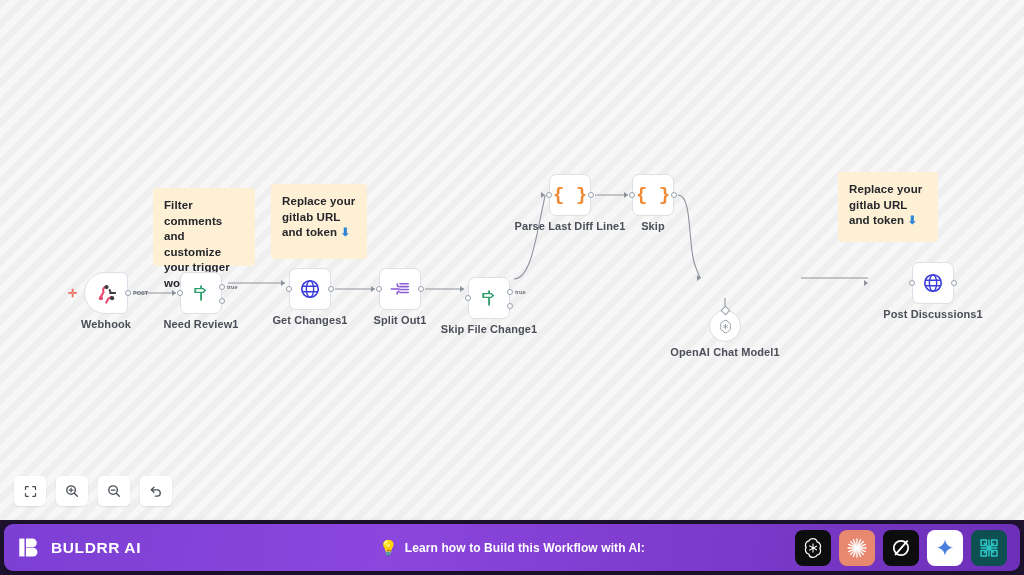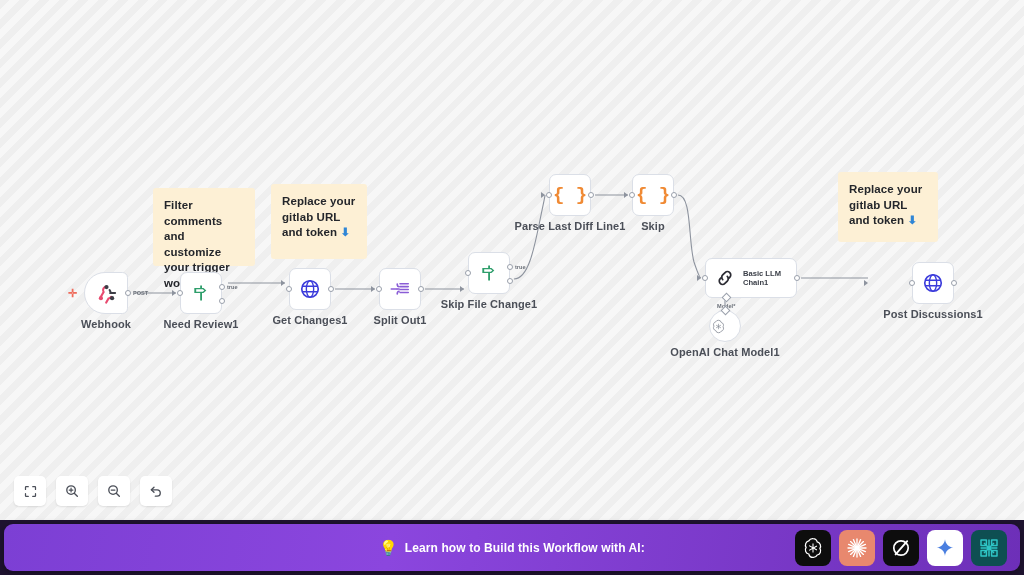--- a/index.html
+++ b/index.html
@@ -95,21 +95,21 @@
   .diamond {
     position: absolute; width: 7px; height: 7px;
     border: 1px solid #9aa0ab; background: #fff;
     transform: rotate(45deg);
   }
   .subnode {
     position: absolute;
     width: 32px; height: 32px;
     background: #fff; border: 1px solid #dbdfe7;
     border-radius: 50%;
-    display: flex; align-items: center; 
+    display: flex; align-items: center; justify-content: center;
   }
 
   svg.wires { position: absolute; left: 0; top: 0; width: 1024px; height: 520px; pointer-events: none; }
 
   
   #toolbar { position: absolute; left: 14px; bottom: 69px; display: flex; gap: 10px; }
   .tbtn {
     width: 32px; height: 30px;
     background: #ffffff;
     border: none; border-radius: 5px;
@@ -223,21 +223,21 @@
       <svg width="22" height="22" viewBox="0 0 24 24">
         <path d="M2.5 12h6" stroke="#8a5cd6" stroke-width="1.8" stroke-linecap="round"></path>
         <path d="M9 6.5c0 3 2 3 2 3M9 17.5c0-3 2-3 2-3M9 12h2" stroke="#8a5cd6" stroke-width="1.8" fill="none" stroke-linecap="round"></path>
         <path d="M12 6.2h9M12 9.4h9M12 12.6h9M12 15.8h9" stroke="#8a5cd6" stroke-width="1.7" stroke-linecap="round"></path>
       </svg>
       <span class="dot l"></span>
       <span class="dot r"></span>
       <span class="node-label">Split Out1</span>
     </div>
 
-    <div class="node sq" style="left:468px; top:252px;">
+    <div class="node sq" style="left:468px; top:277px;">
       <svg width="20" height="20" viewBox="0 0 24 24">
         <rect x="11" y="3" width="2.2" height="18" fill="#2e9e6b"></rect>
         <path d="M4 6h11l3.4 3.1L15 12H4z" fill="#2e9e6b"></path>
         <path d="M6.2 7.6h8l1.7 1.5-1.7 1.5h-8z" fill="#fff"></path>
       </svg>
       <span class="dot l"></span>
       <span class="dot r1"></span>
       <span class="dot r2"></span>
       <span class="pin-label" style="left:46px; top:11px;">true</span>
       <span class="node-label">Skip File Change1</span>
@@ -250,33 +250,20 @@
       <span class="node-label">Parse Last Diff Line1</span>
     </div>
 
     <div class="node sq" style="left:632px; top:174px;">
       <span style="color:#f08a34; font-size:19px; font-weight:bold; font-family:'Liberation Mono',monospace;">{ }</span>
       <span class="dot l"></span>
       <span class="dot r"></span>
       <span class="node-label">Skip</span>
     </div>
 
-    <div class="node wide" style="left:705px; top:258px;">
-      <svg width="22" height="22" viewBox="0 0 24 24">
-        <path d="M9.5 13.8a3.6 3.6 0 010-5.1l2.6-2.6a3.6 3.6 0 015.1 5.1l-1.3 1.3" fill="none" stroke="#2b2b33" stroke-width="1.9" stroke-linecap="round"></path>
-        <path d="M14.5 10.2a3.6 3.6 0 010 5.1l-2.6 2.6a3.6 3.6 0 01-5.1-5.1l1.3-1.3" fill="none" stroke="#2b2b33" stroke-width="1.9" stroke-linecap="round"></path>
-      </svg>
-      <span class="wide-label">Basic LLM
-Chain1</span>
-      <span class="dot l"></span>
-      <span class="dot r"></span>
-      <span class="diamond" style="left:17px; bottom:-4px;"></span>
-      <span class="pin-label" style="left:11px; top:44px;">Model*</span>
-
-    </div>
 
     <div class="subnode" style="left:709px; top:310px;">
       <svg width="17" height="17" viewBox="0 0 24 24">
         <path d="M12 3.2a4 4 0 013.9 3.1 4 4 0 012.5 6.1 4 4 0 01-2.5 6.2A4 4 0 0112 20.8a4 4 0 01-3.9-3.1 4 4 0 01-2.5-6.2 4 4 0 012.5-6.1A4 4 0 0112 3.2z" fill="none" stroke="#8a8f99" stroke-width="1.2"></path>
         <path d="M12 8.2v7.6M8.6 10.1l6.8 3.8M8.6 13.9l6.8-3.8" stroke="#8a8f99" stroke-width="1"></path>
       </svg>
       <span class="diamond" style="left:12px; top:-4px;"></span>
       <span class="node-label">OpenAI Chat Model1</span>
     </div>
 
@@ -329,20 +316,28 @@
     <button class="tbtn">
       <svg width="16" height="16" viewBox="0 0 24 24">
         <path d="M9 6.4L5 10.2l4 3.8" fill="none" stroke="#4b4f58" stroke-width="2" stroke-linecap="round" stroke-linejoin="round"></path>
         <path d="M5.2 10.2h8.4a4.8 4.8 0 014.8 4.8 4.8 4.8 0 01-4.8 4.8h-2.6" fill="none" stroke="#4b4f58" stroke-width="2" stroke-linecap="round"></path>
       </svg>
     </button>
   </div>
 
   <div id="footer">
 
+    <div id="brand">
+      <svg width="25" height="25" viewBox="0 0 24 24">
+        <rect x="2.2" y="3.4" width="5" height="17.2" fill="#ffffff"></rect>
+        <path d="M8.6 3.4h6.2a4.2 4.2 0 010 8.4H8.6z" fill="#ffffff"></path>
+        <path d="M8.6 12.2h6.8a4.2 4.2 0 010 8.4H8.6z" fill="#ffffff"></path>
+      </svg>
+      <span id="brand-name">BULDRR AI</span>
+    </div>
 
     <div id="cta">
       <span style="font-size:15px;">💡</span>
       <span id="cta-text">Learn how to Build this Workflow with AI:</span>
     </div>
 
     <div id="ai-icons">
       <div class="ai-icon" style="background:#0d0d0d;">
         <svg width="24" height="24" viewBox="0 0 24 24">
           <path d="M12 2.6a4.3 4.3 0 014.2 3.3 4.3 4.3 0 012.7 6.5 4.3 4.3 0 01-2.7 6.6A4.3 4.3 0 0112 21.4a4.3 4.3 0 01-4.2-3.4 4.3 4.3 0 01-2.7-6.6 4.3 4.3 0 012.7-6.5A4.3 4.3 0 0112 2.6z" fill="none" stroke="#ffffff" stroke-width="1.25"></path>

